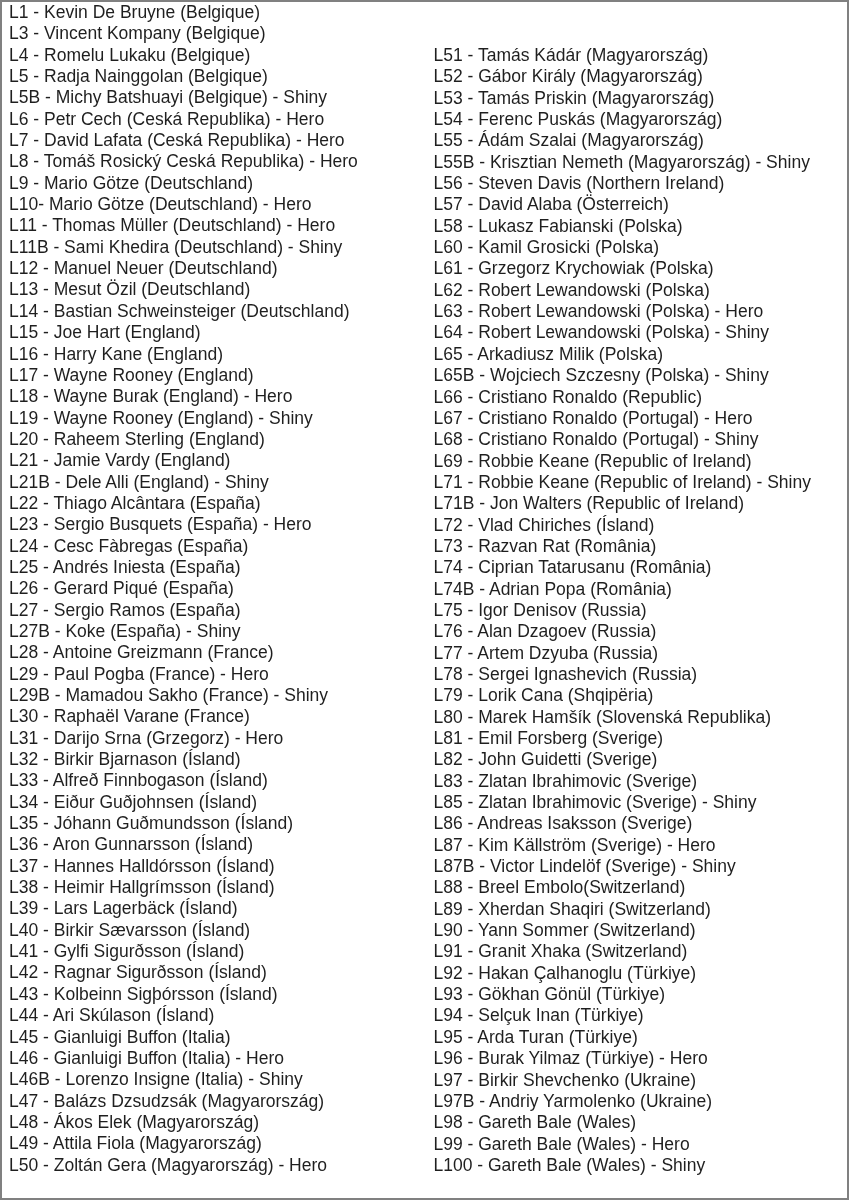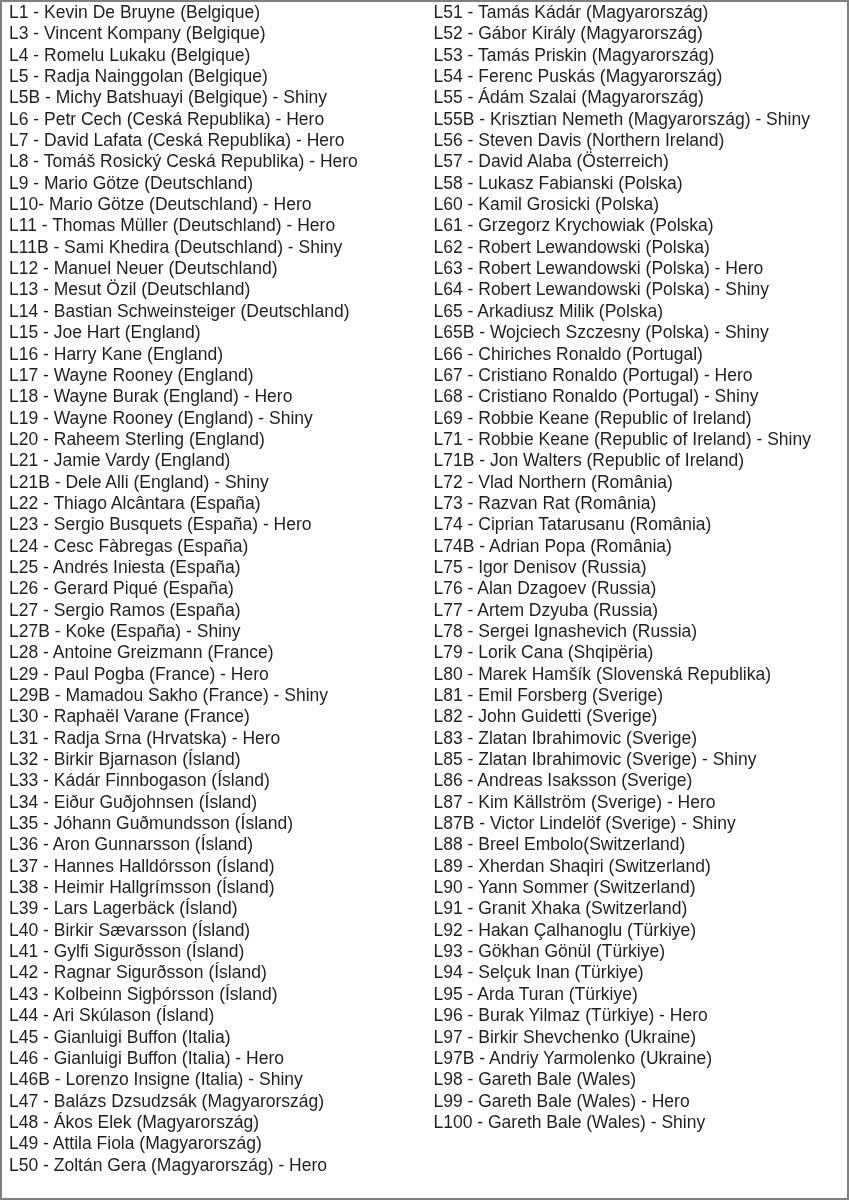--- a/index.html
+++ b/index.html
@@ -23,21 +23,21 @@
     flex-direction: row;
     width: 100%;
     height: 100%;
   }
   .col {
     box-sizing: border-box;
     width: 50%;
     padding-top: 0px;
   }
   .col-left  { padding-left: 7px; }
-  .col-right { padding-left: 9px; }
+  .col-right { padding-left: 9px; margin-top: 43px; }
   .list-line {
     font-size: 17.5px;
     line-height: 21.35px;
     height: 21.35px;
     white-space: nowrap;
     letter-spacing: 0px;
   }
 </style>
 </head>
 <body>
@@ -72,23 +72,23 @@
         <div class="list-line">L23 - Sergio Busquets (España) - Hero</div>
         <div class="list-line">L24 - Cesc Fàbregas (España)</div>
         <div class="list-line">L25 - Andrés Iniesta (España)</div>
         <div class="list-line">L26 - Gerard Piqué (España)</div>
         <div class="list-line">L27 - Sergio Ramos (España)</div>
         <div class="list-line">L27B - Koke (España) - Shiny</div>
         <div class="list-line">L28 - Antoine Greizmann (France)</div>
         <div class="list-line">L29 - Paul Pogba (France) - Hero</div>
         <div class="list-line">L29B - Mamadou Sakho (France) - Shiny</div>
         <div class="list-line">L30 - Raphaël Varane (France)</div>
-        <div class="list-line">L31 - Radja Srna (Hrvatska) - Hero</div>
+        <div class="list-line">L31 - Darijo Srna (Grzegorz) - Hero</div>
         <div class="list-line">L32 - Birkir Bjarnason (Ísland)</div>
-        <div class="list-line">L33 - Kádár Finnbogason (Ísland)</div>
+        <div class="list-line">L33 - Alfreð Finnbogason (Ísland)</div>
         <div class="list-line">L34 - Eiður Guðjohnsen (Ísland)</div>
         <div class="list-line">L35 - Jóhann Guðmundsson (Ísland)</div>
         <div class="list-line">L36 - Aron Gunnarsson (Ísland)</div>
         <div class="list-line">L37 - Hannes Halldórsson (Ísland)</div>
         <div class="list-line">L38 - Heimir Hallgrímsson (Ísland)</div>
         <div class="list-line">L39 - Lars Lagerbäck (Ísland)</div>
         <div class="list-line">L40 - Birkir Sævarsson (Ísland)</div>
         <div class="list-line">L41 - Gylfi Sigurðsson (Ísland)</div>
         <div class="list-line">L42 - Ragnar Sigurðsson (Ísland)</div>
         <div class="list-line">L43 - Kolbeinn Sigþórsson (Ísland)</div>
@@ -111,27 +111,27 @@
         <div class="list-line">L56 - Steven Davis (Northern Ireland)</div>
         <div class="list-line">L57 - David Alaba (Österreich)</div>
         <div class="list-line">L58 - Lukasz Fabianski (Polska)</div>
         <div class="list-line">L60 - Kamil Grosicki (Polska)</div>
         <div class="list-line">L61 - Grzegorz Krychowiak (Polska)</div>
         <div class="list-line">L62 - Robert Lewandowski (Polska)</div>
         <div class="list-line">L63 - Robert Lewandowski (Polska) - Hero</div>
         <div class="list-line">L64 - Robert Lewandowski (Polska) - Shiny</div>
         <div class="list-line">L65 - Arkadiusz Milik (Polska)</div>
         <div class="list-line">L65B - Wojciech Szczesny (Polska) - Shiny</div>
-        <div class="list-line">L66 - Chiriches Ronaldo (Portugal)</div>
+        <div class="list-line">L66 - Cristiano Ronaldo (Republic)</div>
         <div class="list-line">L67 - Cristiano Ronaldo (Portugal) - Hero</div>
         <div class="list-line">L68 - Cristiano Ronaldo (Portugal) - Shiny</div>
         <div class="list-line">L69 - Robbie Keane (Republic of Ireland)</div>
         <div class="list-line">L71 - Robbie Keane (Republic of Ireland) - Shiny</div>
         <div class="list-line">L71B - Jon Walters (Republic of Ireland)</div>
-        <div class="list-line">L72 - Vlad Northern (România)</div>
+        <div class="list-line">L72 - Vlad Chiriches (Ísland)</div>
         <div class="list-line">L73 - Razvan Rat (România)</div>
         <div class="list-line">L74 - Ciprian Tatarusanu (România)</div>
         <div class="list-line">L74B - Adrian Popa (România)</div>
         <div class="list-line">L75 - Igor Denisov (Russia)</div>
         <div class="list-line">L76 - Alan Dzagoev (Russia)</div>
         <div class="list-line">L77 - Artem Dzyuba (Russia)</div>
         <div class="list-line">L78 - Sergei Ignashevich (Russia)</div>
         <div class="list-line">L79 - Lorik Cana (Shqipëria)</div>
         <div class="list-line">L80 - Marek Hamšík (Slovenská Republika)</div>
         <div class="list-line">L81 - Emil Forsberg (Sverige)</div>

